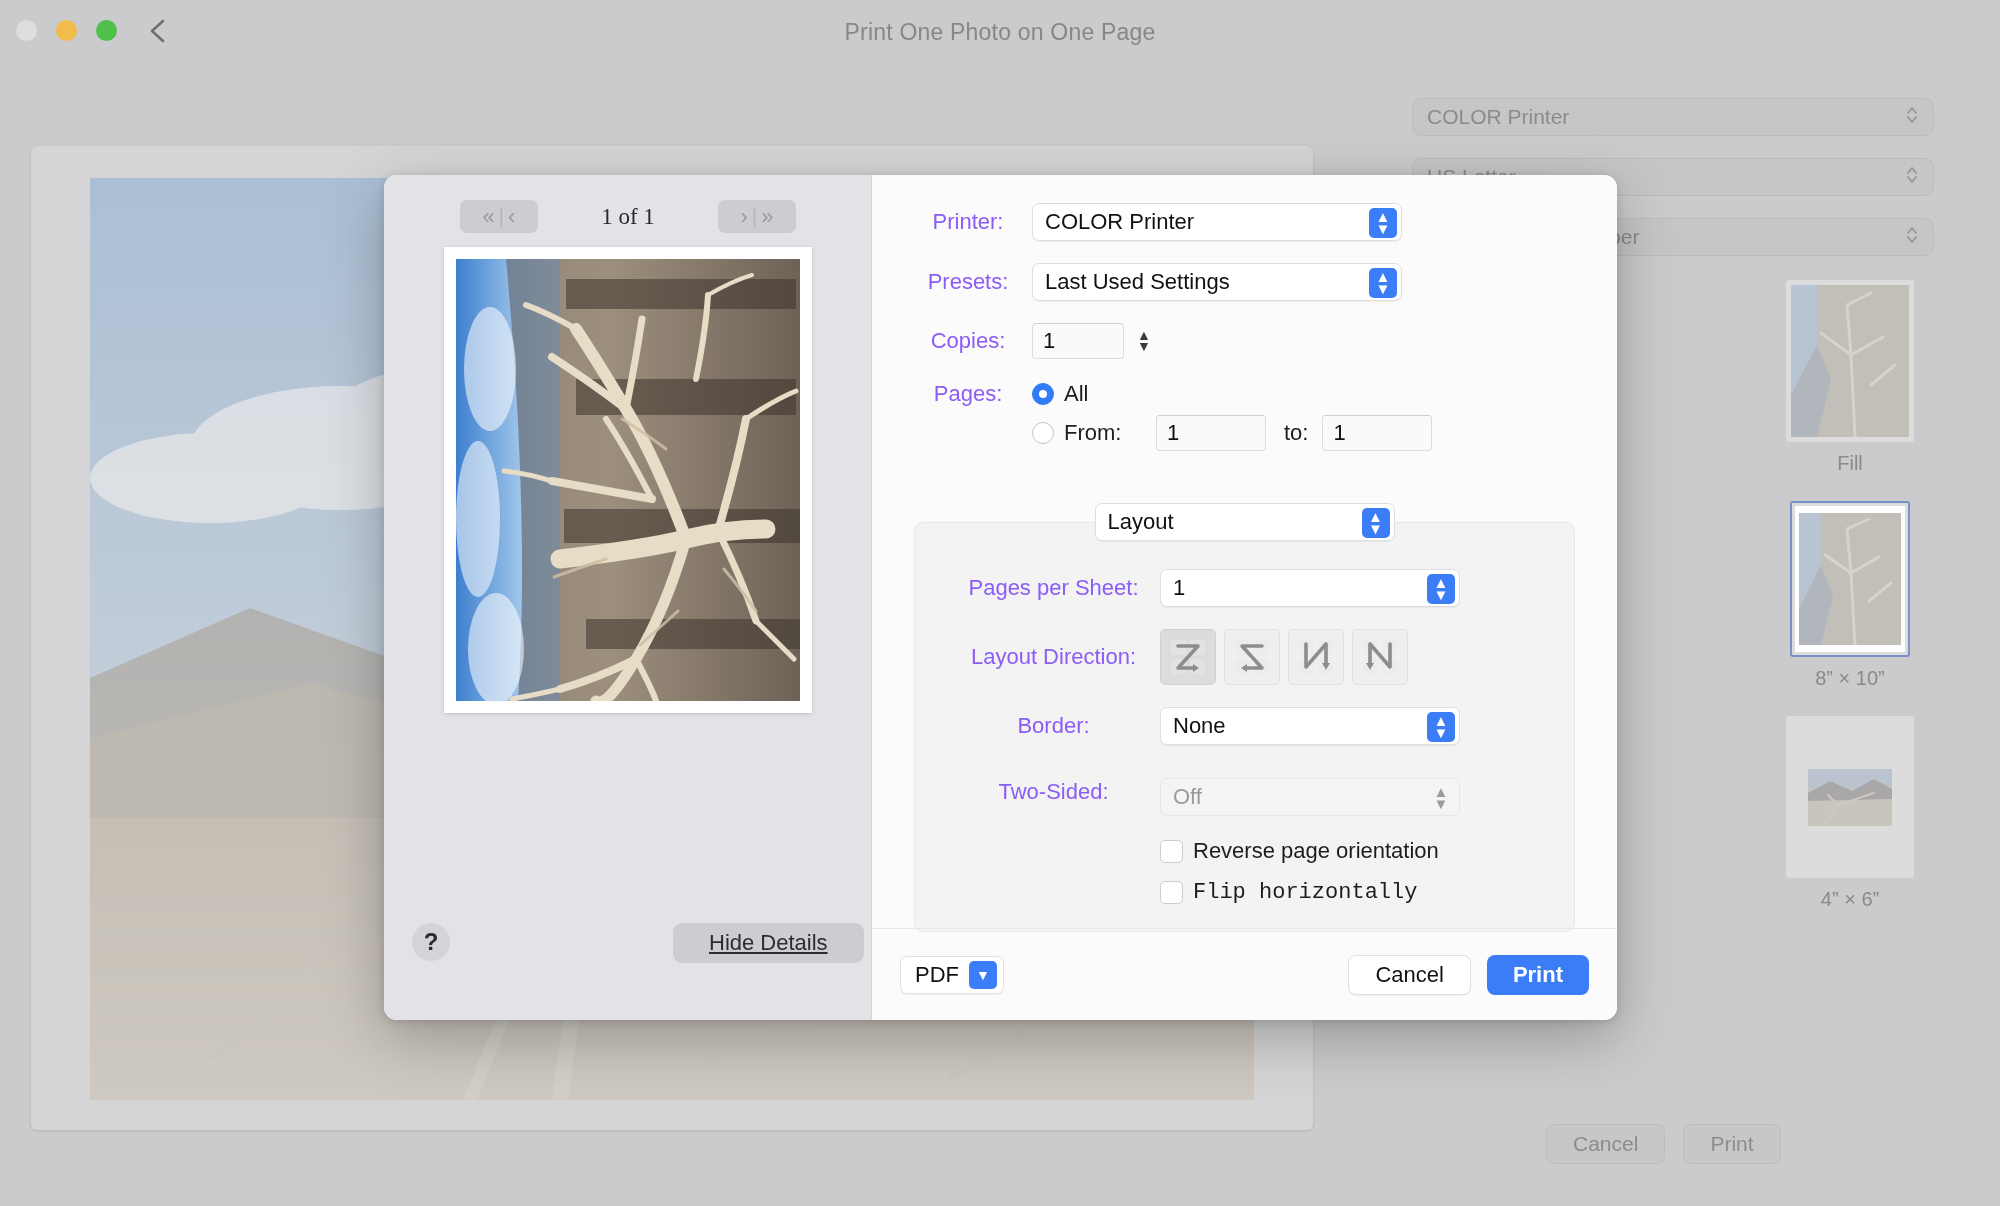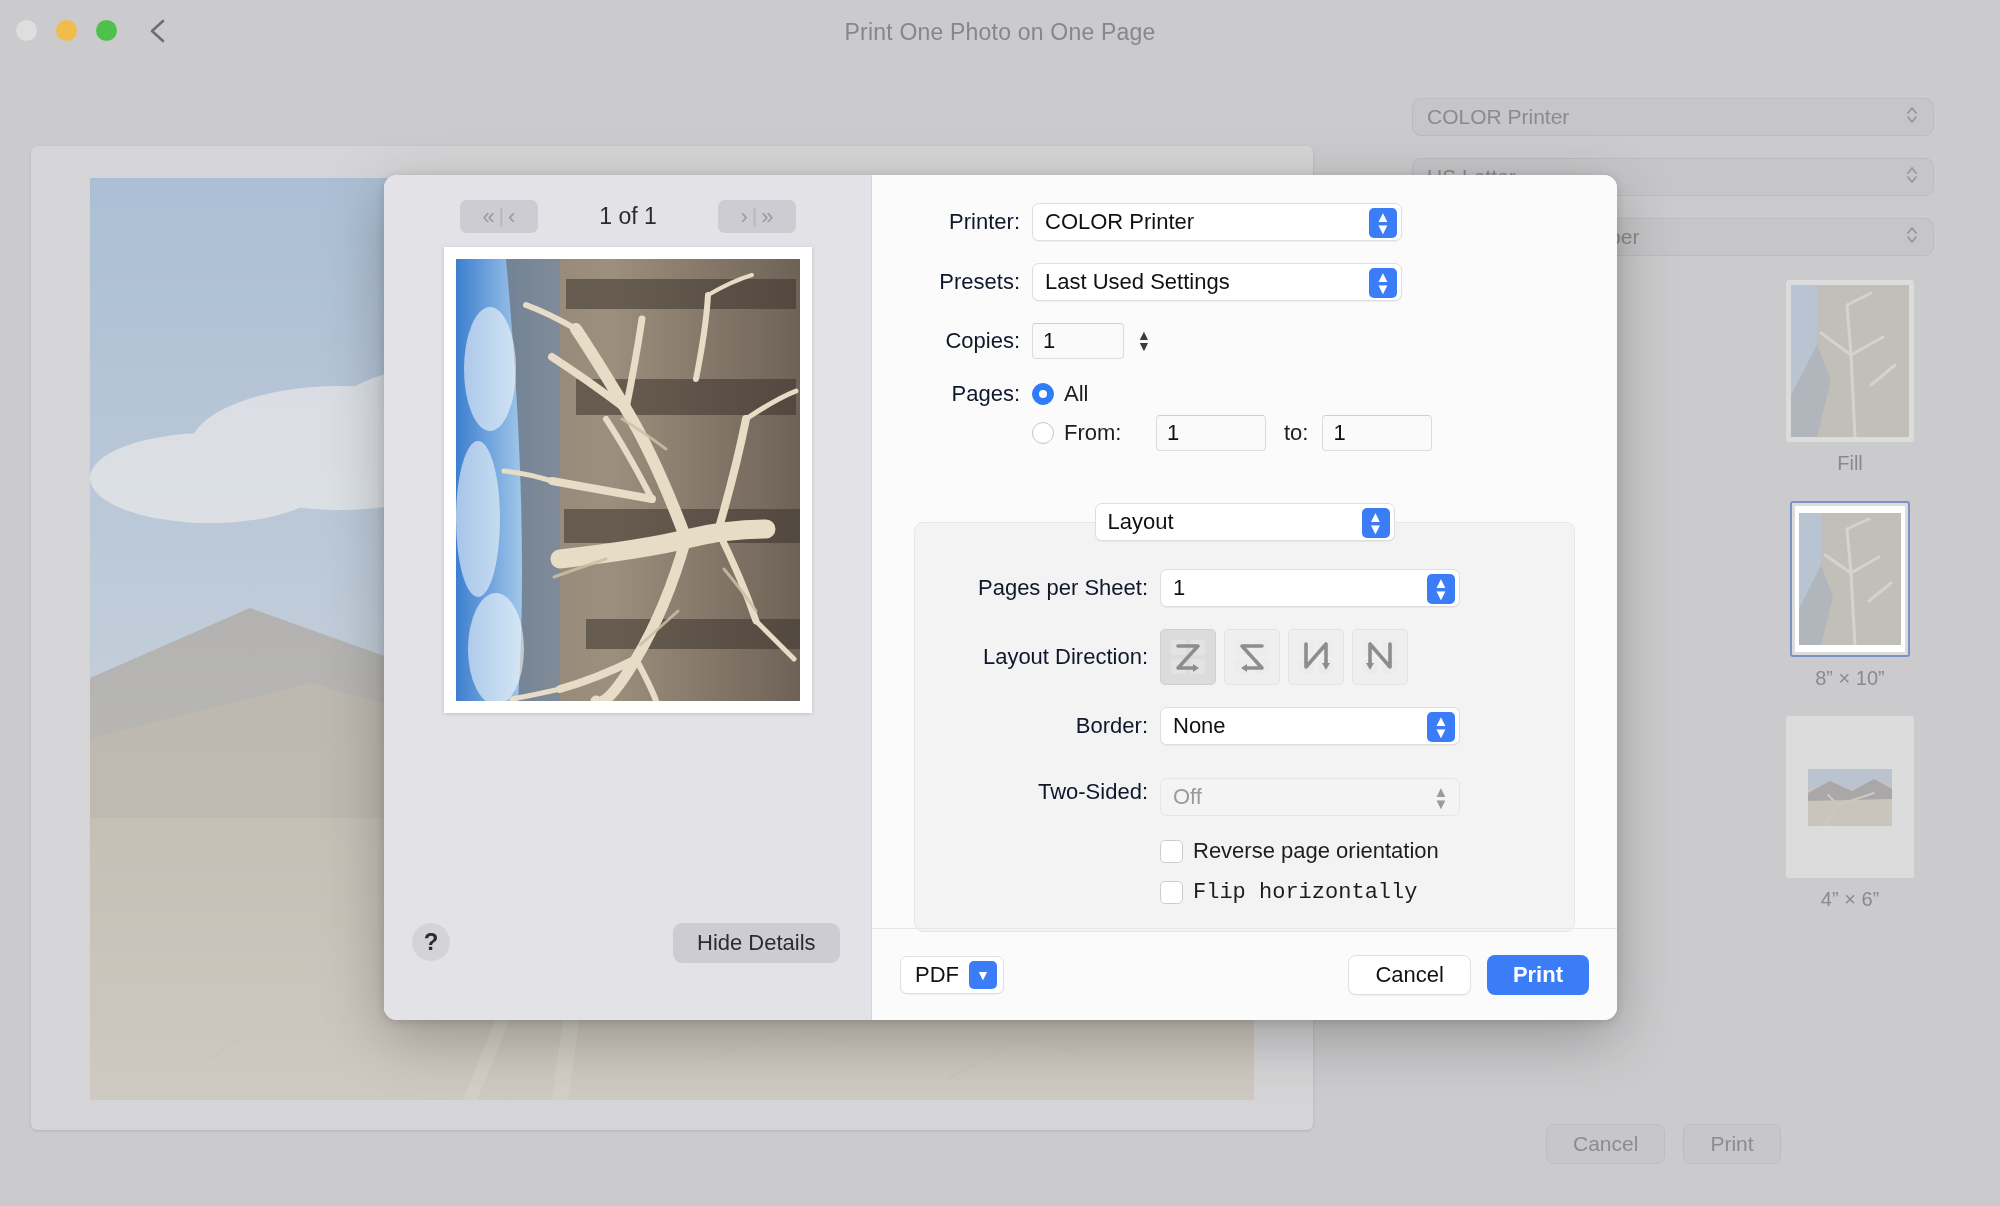--- a/index.html
+++ b/index.html
@@ -108,21 +108,21 @@
     position: absolute; top: 25px; left: 0; width: 488px;
     display: flex; align-items: center; justify-content: center; gap: 0;
   }
   .nav-btn {
     background: #cdccd2; border-radius: 7px;
     height: 33px; width: 78px;
     display: flex; align-items: center; justify-content: center;
     color: #9a99a0; font-size: 22px; gap: 4px;
   }
   .nav-btn .sep { color: #b6b5bb; font-size: 20px; }
-  .page-count { font-size: 23px; color: #2b2b2d; width: 180px; text-align: center; }
+  .page-count { font-size: 23px; color: #2b2b2d; width: 180px; text-align: center; font-family: Liberation Serif, serif; }
 
   .paper {
     position: absolute; top: 72px; left: 60px;
     width: 368px; height: 466px;
     background: #ffffff;
     box-shadow: 0 1px 4px rgba(0,0,0,.16);
   }
   .paper-img {
     position: absolute; left: 12px; top: 12px;
     width: 344px; height: 442px;
@@ -131,32 +131,32 @@
 
   .help-btn {
     position: absolute; left: 412px; top: 950px;
     width: 38px; height: 38px; border-radius: 50%;
     background: #d4d3d8; color: #2c2c2e;
     display: flex; align-items: center; justify-content: center;
     font-size: 24px; font-weight: bold;
   }
   .hide-details {
     position: absolute; left: 673px; top: 950px;
-    height: 40px; padding: 0 24px;
+    height: 40px; padding: 0 36px;
     background: #cdccd2; border-radius: 9px;
     display: flex; align-items: center;
-    font-size: 22px; color: #2c2c2e;
+    font-size: 22px; color: #2c2c2e; text-decoration: underline;
   }
 
   
   .form { position: absolute; top: 0; left: 0; right: 0; padding: 28px 0 0 0; }
   .row { display: flex; align-items: center; margin-bottom: 22px; }
   .lbl {
-    width: 160px; text-align: right; padding-right: 12px;
-    font-size: 22px; color: #0f172a; flex: none; padding-left: 44px;
+    width: 160px; text-align: center; padding-right: 12px;
+    font-size: 22px; color: #8b5cf6; flex: none; padding-left: 44px;
   }
   .lbl.wide { width: 245px; }
 
   .popup {
     position: relative; background: #ffffff;
     border: 1px solid #dededf;
     border-radius: 7px; height: 38px;
     display: flex; align-items: center;
     padding: 0 44px 0 12px;
     font-size: 22px; color: #111;

